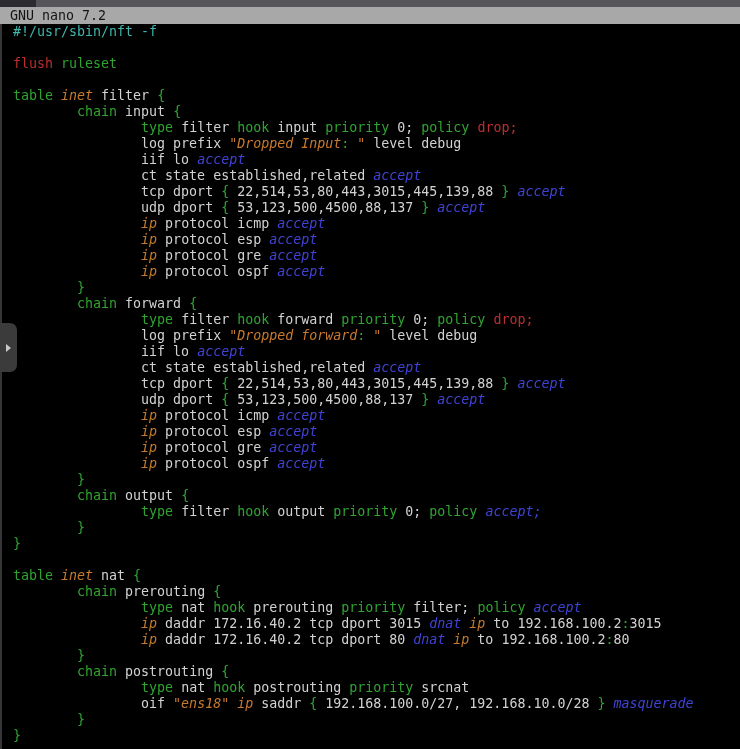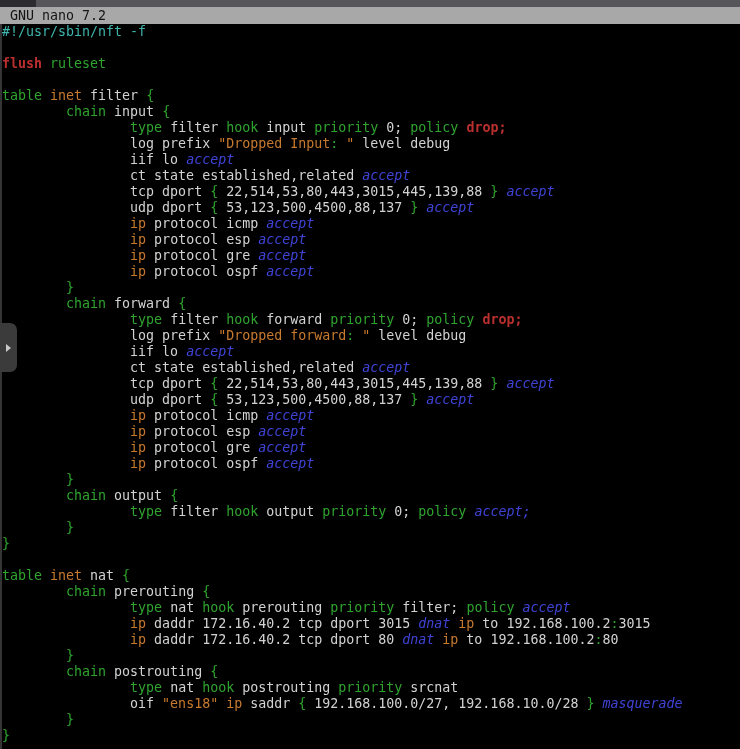--- a/index.html
+++ b/index.html
@@ -45,35 +45,35 @@
     box-sizing: border-box;
     padding: 0 4px 0 10px;
     white-space: pre;
   }
   .editor {
     position: absolute;
     top: 24px; left: 0;
     width: 740px;
     height: 725px;
     margin: 0;
-    padding: 0 0 0 2px;
+    padding: 0 0 0 13px;
     box-sizing: border-box;
     font-size: 13.3px;
     overflow: hidden;
   }
   .line {
     white-space: pre;
     min-height: 16px;
     line-height: 16px;
     color: var(--tok-w, #d2d2d2);
   }
   .tok-w { color: var(--tok-w, #d2d2d2); }
   .tok-g { color: var(--tok-g, #2fa42f); }
-  .tok-o { color: var(--tok-o, #c87a2e); }
-  .tok-r { color: var(--tok-r, #bb2f2f); font-weight: bold; }
+  .tok-o { color: var(--tok-o, #c87a2e); font-style: italic; }
+  .tok-r { color: var(--tok-r, #bb2f2f); }
   .tok-c { color: var(--tok-c, #3fb5ac); }
   .tok-b { color: var(--tok-b, #3f43d6); font-style: italic; }
   .left-edge-line {
     position: absolute;
     top: 24px; left: 0;
     width: 2px;
     height: 725px;
     background: var(--c-edge_line, #3e3e42);
     opacity: 0.85;
   }

